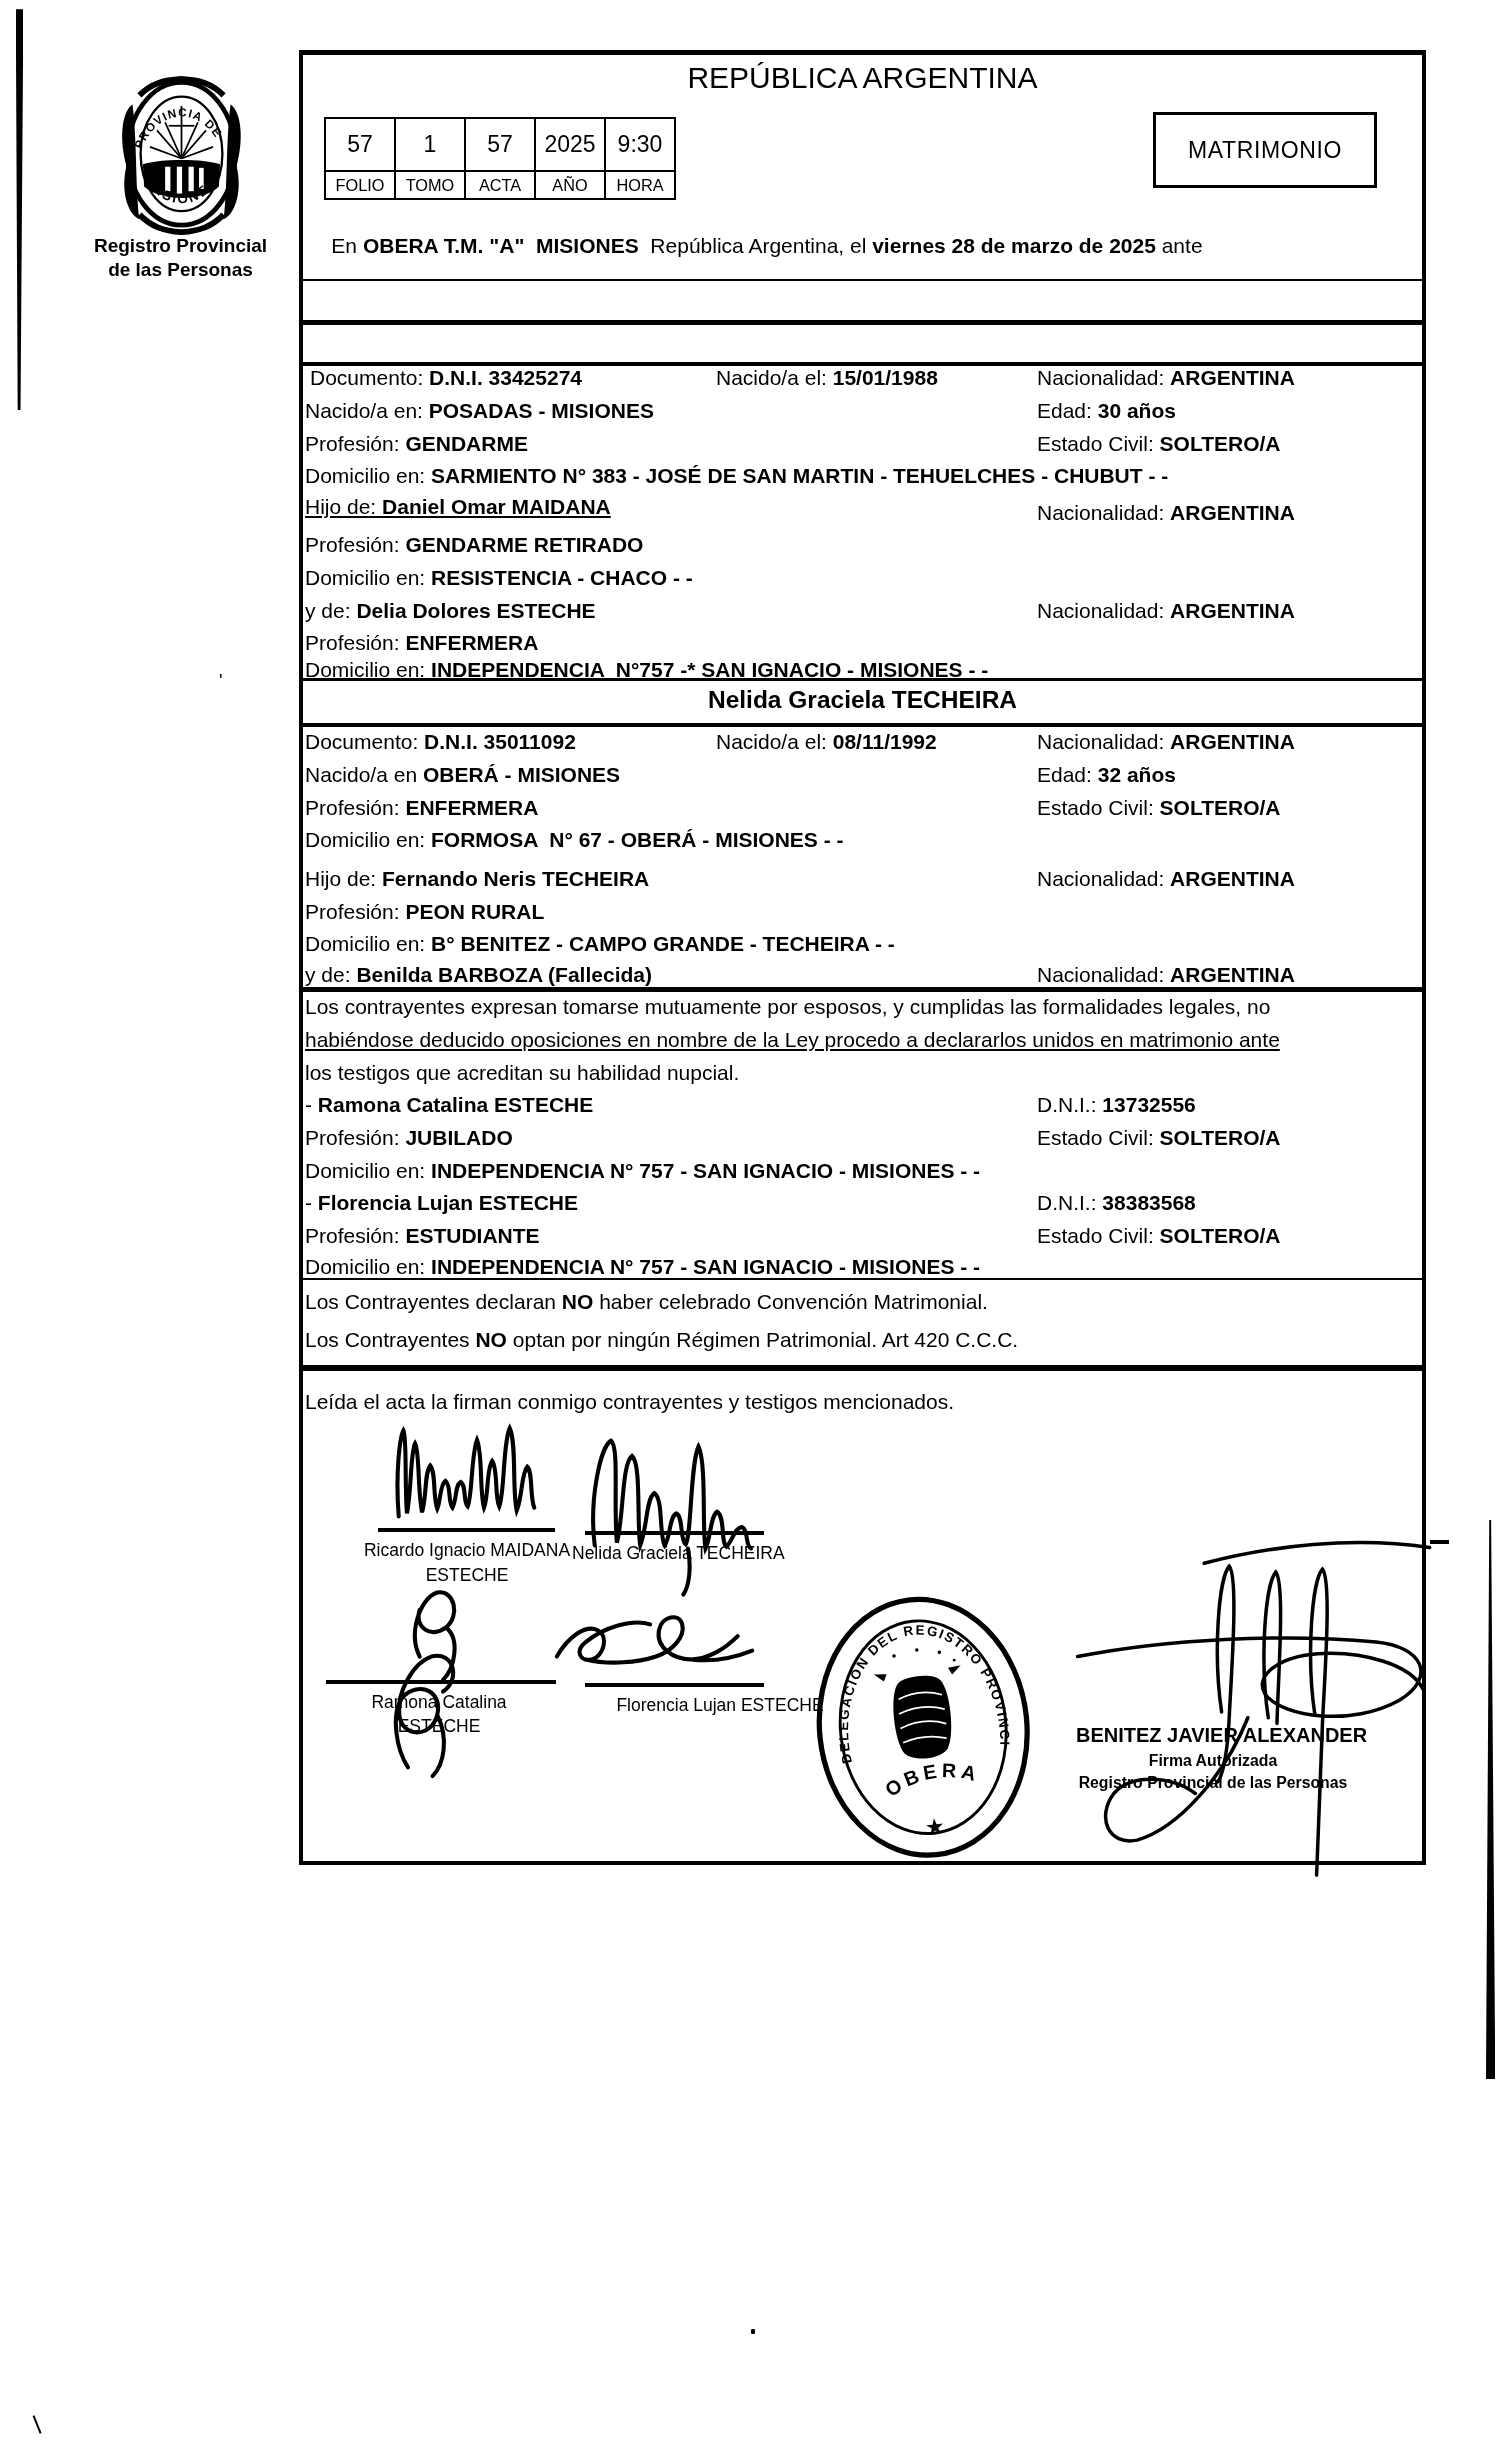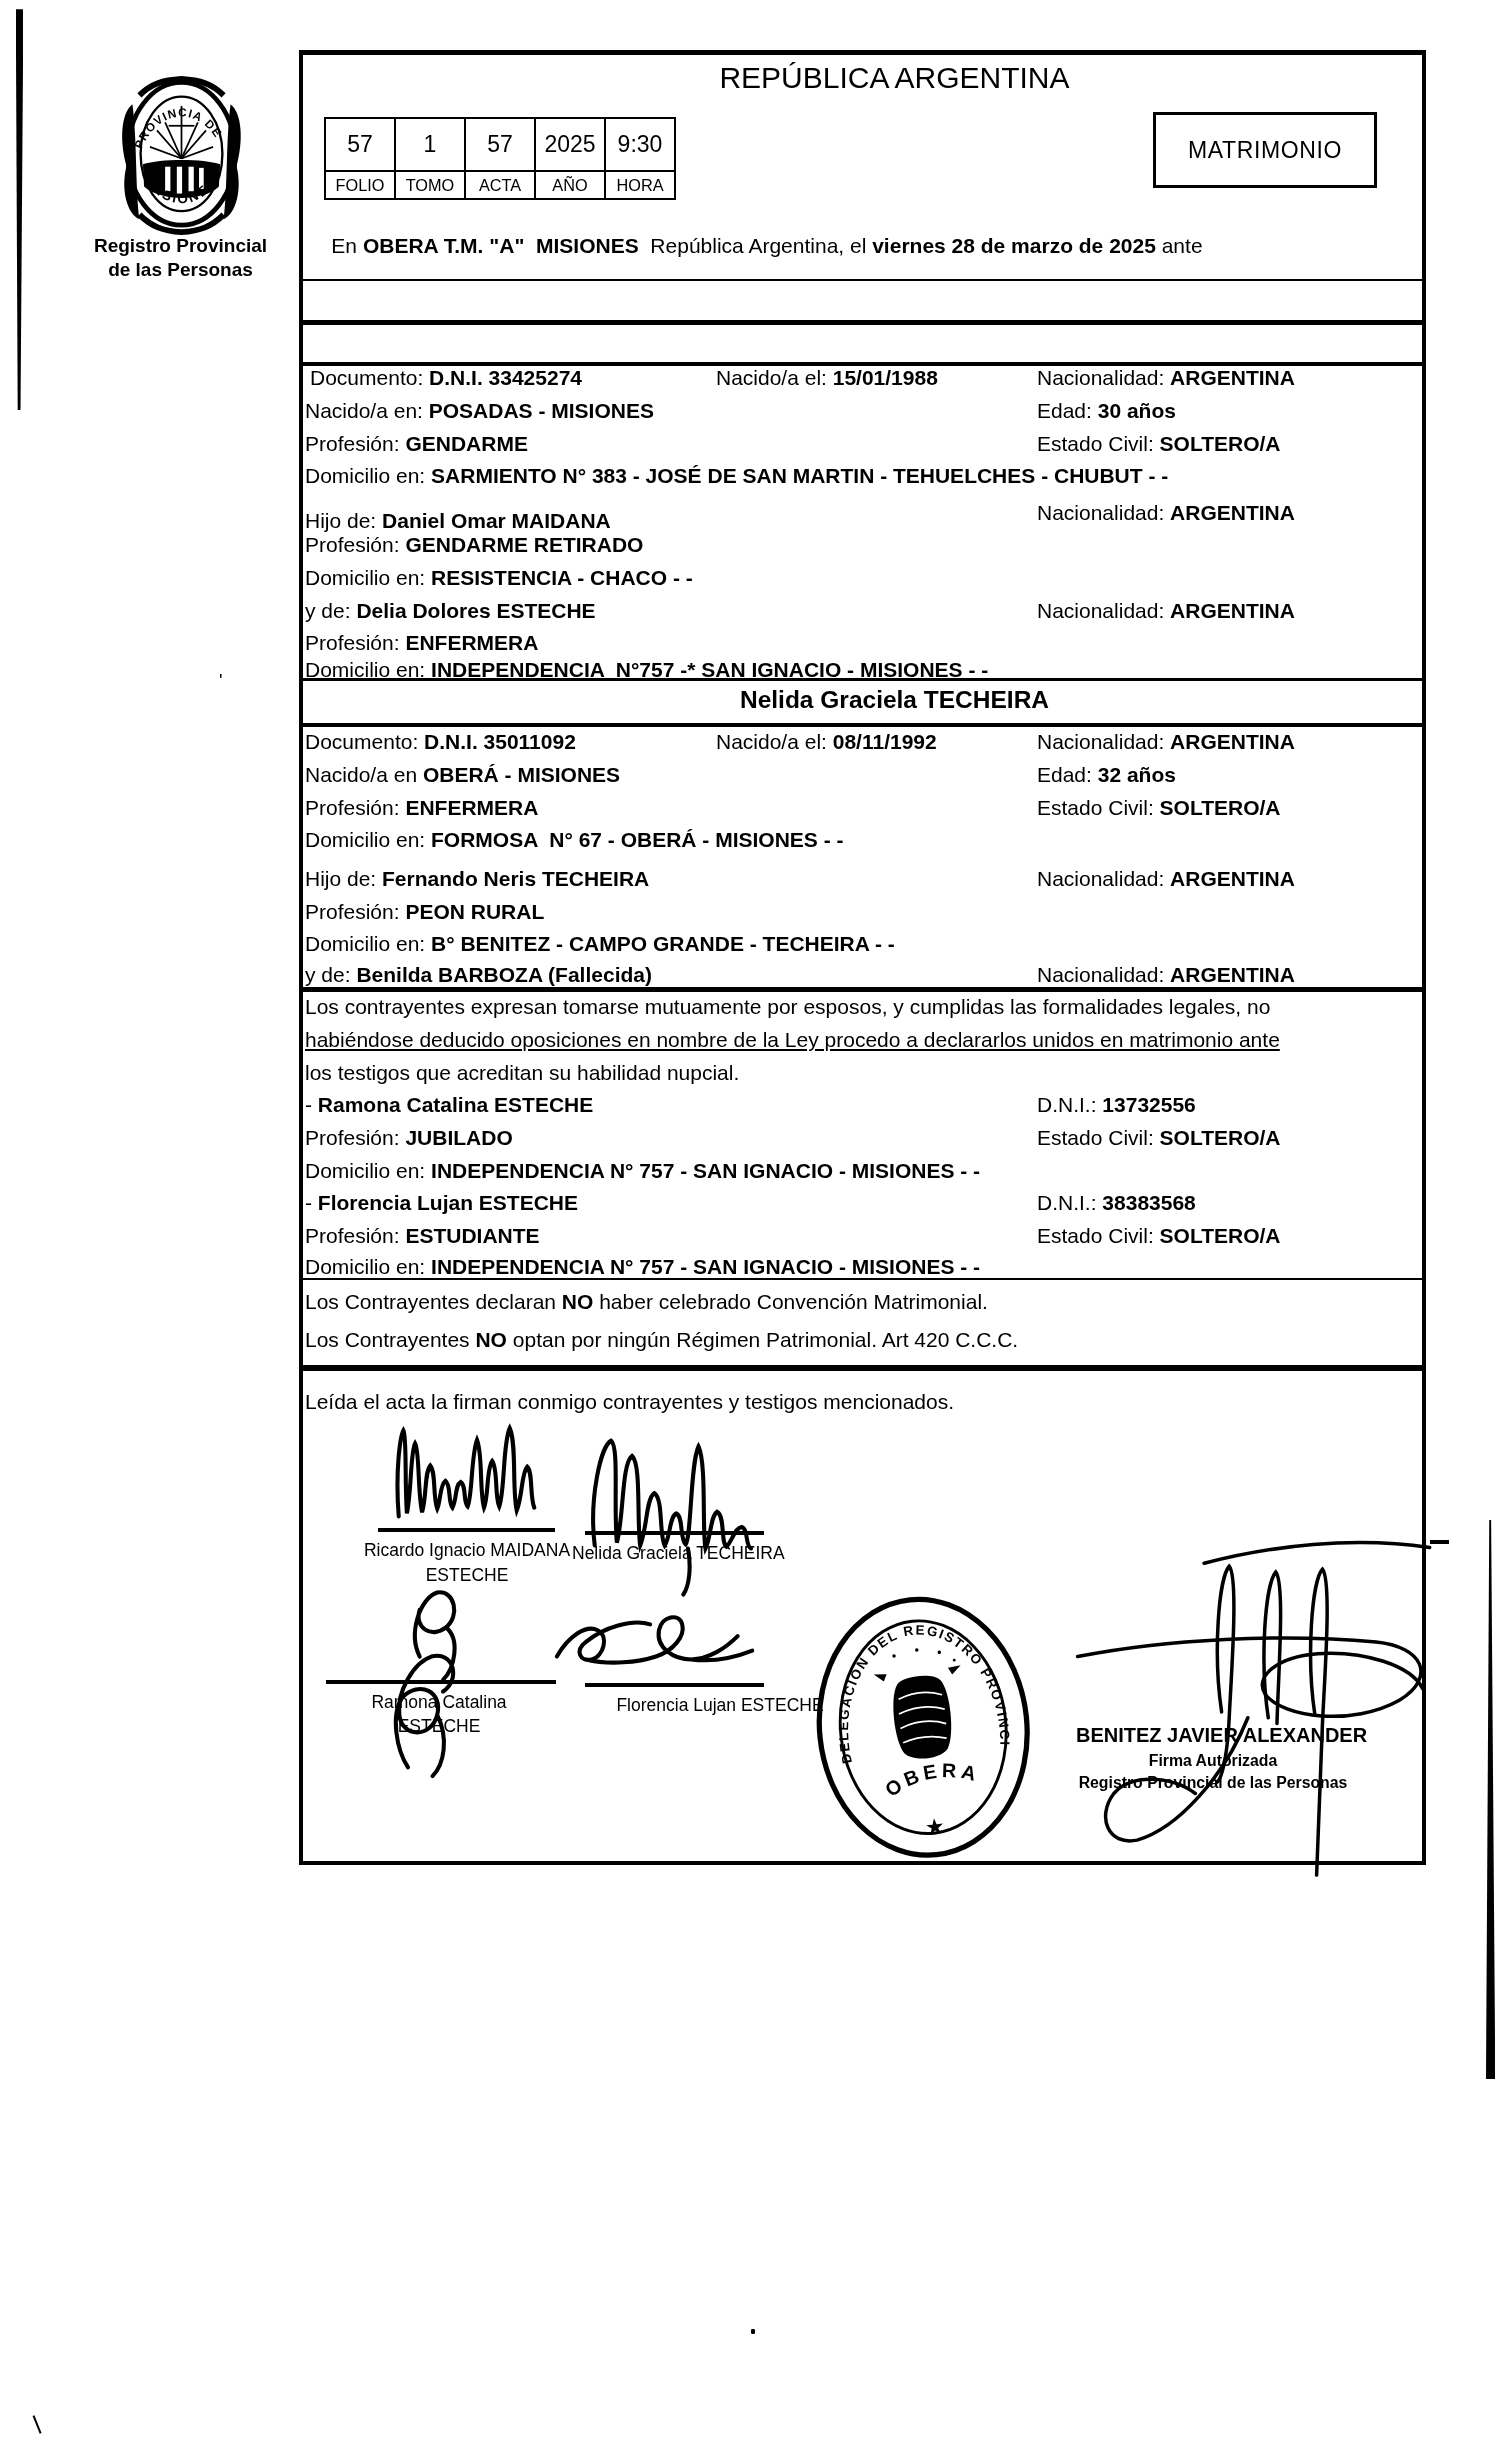--- a/index.html
+++ b/index.html
@@ -2,21 +2,21 @@
 <html style="font-size:9.3px"><head>
 <meta charset="utf-8">
 <style>
   html,body{margin:0;padding:0;background:#e8e8e8;}
   .page{position:relative;width:1509px;height:2462px;background:#ffffff;
         font-family:"Liberation Sans",sans-serif;color:#000;overflow:hidden;}
   .abs{position:absolute;}
   .tl{position:absolute;font-size:21px;white-space:pre;color:#000;line-height:1.1;}
   .b{font-weight:bold;}
   .hr{position:absolute;left:299px;width:1127px;background:#000;}
-  .ctr{left:299px;width:1127px;text-align:center;margin-left:32px;}
+  .ctr{left:299px;width:1127px;text-align:center;}
   .outer-box{position:absolute;left:299px;top:50px;width:1119px;height:1806px;
              border:4.1px solid #000;border-top-width:5.8px;}
   .idx-table{position:absolute;left:324px;top:117px;display:flex;border:2.9px solid #000;}
   .idx-col{width:68px;border-left:2.3px solid #000;}
   .idx-col:first-child{border-left:none;}
   .idx-val{height:51px;display:flex;align-items:center;justify-content:center;
            font-size:23px;border-bottom:2.3px solid #000;}
   .idx-lab{height:26px;display:flex;align-items:center;justify-content:center;font-size:16.3px;}
   .mat-box{position:absolute;left:1153px;top:112px;width:218px;height:70px;border:3.5px solid #000;
            display:flex;align-items:center;justify-content:center;font-size:23px;letter-spacing:0.6px;}
@@ -126,21 +126,21 @@
 
   <div class="tl" style="left:310px;top:366px;"><span>Documento: </span><span class="b">D.N.I. 33425274</span></div>
   <div class="tl" style="left:716px;top:366px;"><span>Nacido/a el: </span><span class="b">15/01/1988</span></div>
   <div class="tl" style="left:1037px;top:366px;"><span>Nacionalidad: </span><span class="b">ARGENTINA</span></div>
   <div class="tl" style="left:305px;top:399px;"><span>Nacido/a en: </span><span class="b">POSADAS - MISIONES</span></div>
   <div class="tl" style="left:1037px;top:399px;"><span>Edad: </span><span class="b">30 años</span></div>
   <div class="tl" style="left:305px;top:432px;"><span>Profesión: </span><span class="b">GENDARME</span></div>
   <div class="tl" style="left:1037px;top:432px;"><span>Estado Civil: </span><span class="b">SOLTERO/A</span></div>
   <div class="tl" style="left:305px;top:464px;"><span>Domicilio en: </span><span class="b">SARMIENTO N° 383 - JOSÉ DE SAN MARTIN - TEHUELCHES - CHUBUT - -</span></div>
 
-  <div class="tl" style="left:305px;top:509px;"><span>Hijo de: </span><span class="b">Daniel Omar MAIDANA</span></div>
+  <div class="tl" style="left:305px;top:495px;text-decoration:underline;"><span>Hijo de: </span><span class="b">Daniel Omar MAIDANA</span></div>
   <div class="tl" style="left:1037px;top:501px;"><span>Nacionalidad: </span><span class="b">ARGENTINA</span></div>
   <div class="tl" style="left:305px;top:533px;"><span>Profesión: </span><span class="b">GENDARME RETIRADO</span></div>
   <div class="tl" style="left:305px;top:566px;"><span>Domicilio en: </span><span class="b">RESISTENCIA - CHACO - -</span></div>
   <div class="tl" style="left:305px;top:599px;"><span>y de: </span><span class="b">Delia Dolores ESTECHE</span></div>
   <div class="tl" style="left:1037px;top:599px;"><span>Nacionalidad: </span><span class="b">ARGENTINA</span></div>
   <div class="tl" style="left:305px;top:631px;"><span>Profesión: </span><span class="b">ENFERMERA</span></div>
   <div class="tl" style="left:305px;top:658px;"><span>Domicilio en: </span><span class="b">INDEPENDENCIA  N°757 -* SAN IGNACIO - MISIONES - -</span></div>
 
   <div class="sec-title ctr" style="top:686px;">Nelida Graciela TECHEIRA</div>
 

